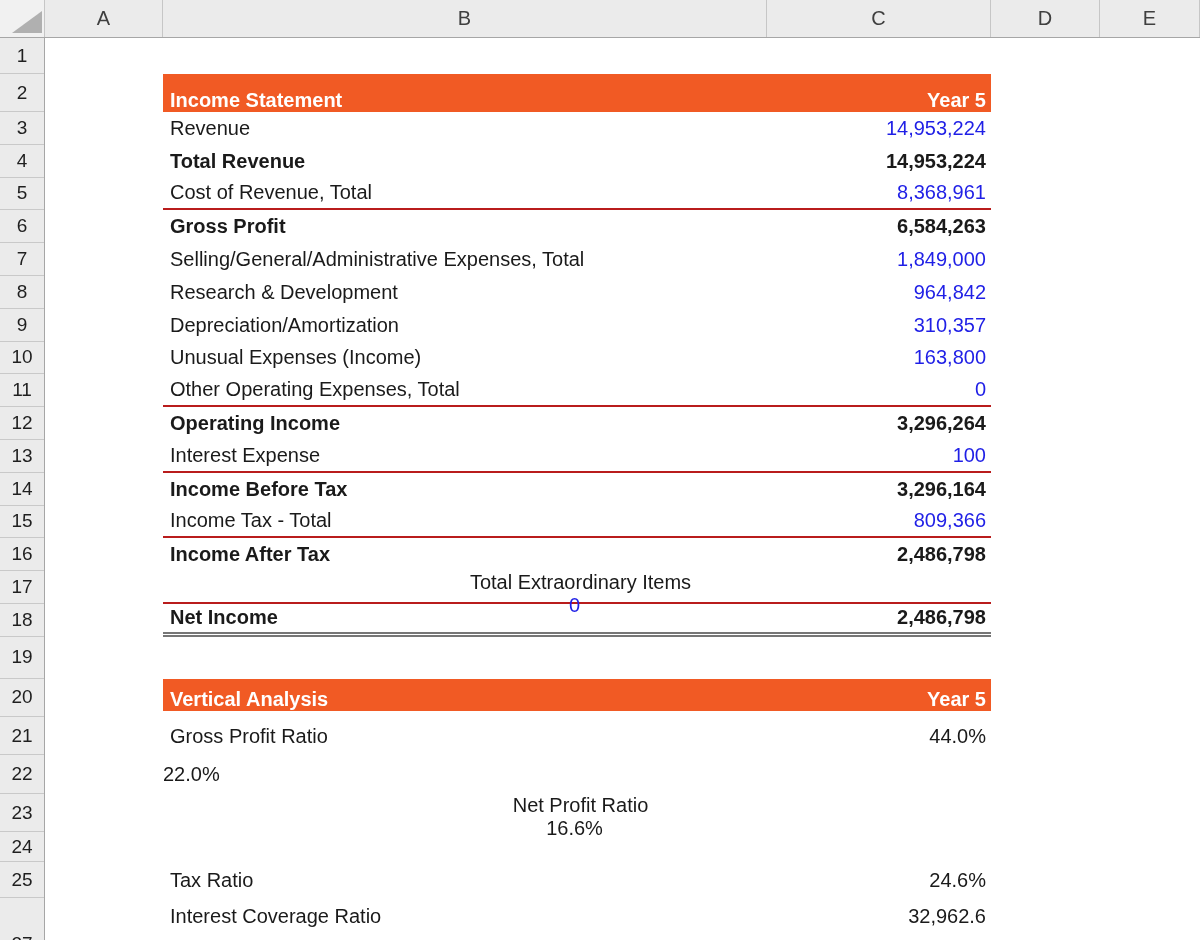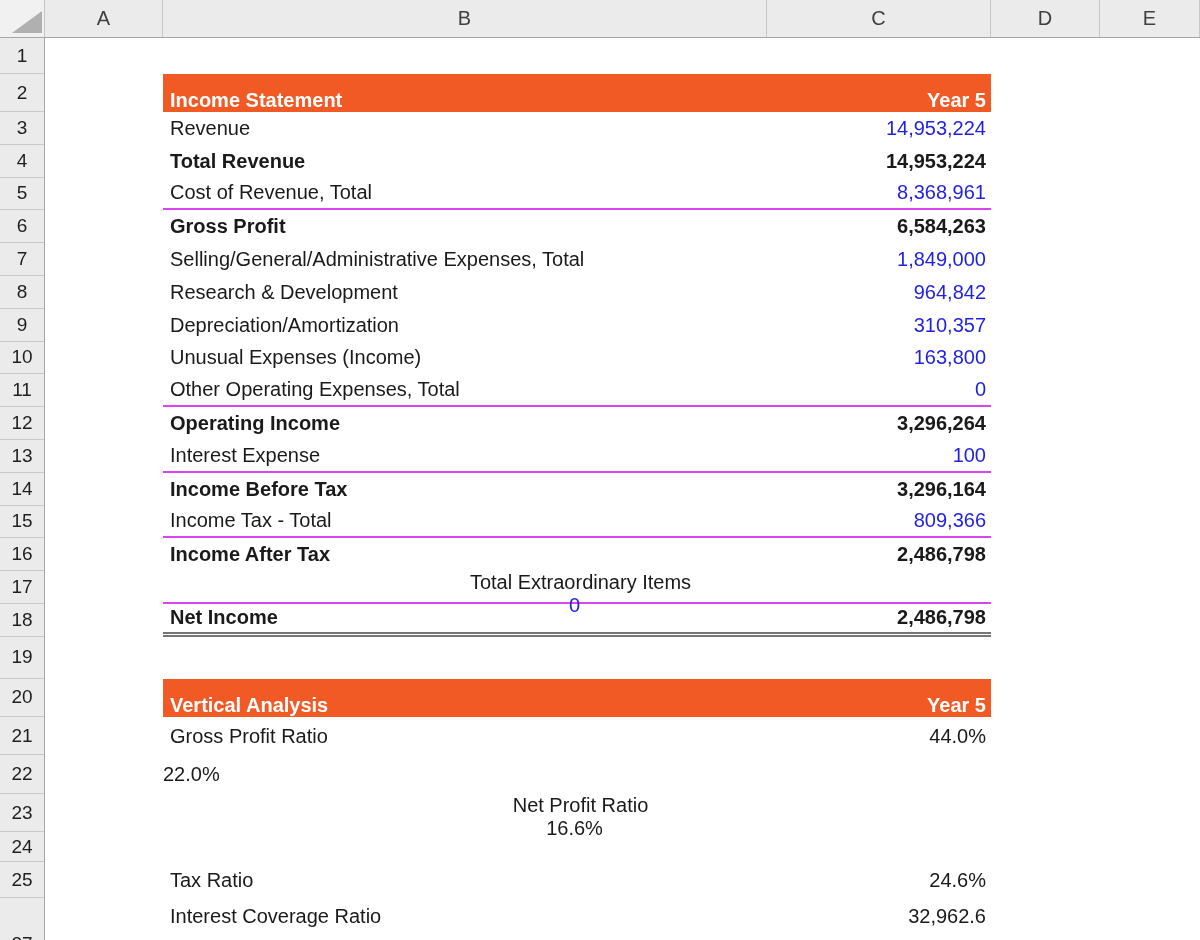--- a/index.html
+++ b/index.html
@@ -71,21 +71,21 @@
     position:absolute; left:163px; width:828px;
     display:flex; align-items:center; justify-content:space-between;
     font-size:20px; color:#1a1a1a;
     box-sizing:border-box;
     background:transparent;
   }
   .data-row .row-label { padding-left:7px; white-space:nowrap; }
   .data-row .row-value { padding-right:5px; white-space:nowrap; text-align:right; }
   .data-row.bold { font-weight:bold; }
   .data-row .row-value.blue { color:var(--blue,#1f1fe6); }
-  .data-row.rule-below { border-bottom:2px solid #d946ef; }
+  .data-row.rule-below { border-bottom:2px solid #b91c1c; }
   .data-row.double-rule-below { border-bottom:5px double #767676; }
 </style>
 </head>
 <body>
 
 <div id="sheet">
 
   <div id="col-header-row">
     <div id="corner-cell">
       <div class="tri"></div>
@@ -127,21 +127,21 @@
       <div class="row-h" style="top: 824.3px; height: 36px;">25</div>
       <div class="row-h" style="top: 904px; height: 36px;">26</div>
       <div class="row-h" style="top: 896.3px; height: 20px;">27</div>
     </div>
 
   <div class="section-bar" id="bar-income" style="top: 74px; height: 38px;">
     <span class="bar-title">Income Statement</span>
     <span class="bar-period">Year 5</span>
   </div>
 
-  <div class="section-bar" id="bar-va" style="top: 678.8px; height: 38px;">
+  <div class="section-bar" id="bar-va" style="top: 678.8px; height: 32px;">
     <span class="bar-title">Vertical Analysis</span>
     <span class="bar-period">Year 5</span>
   </div>
 
 <div class="data-row" style="top: 112px; height: 32.8px;">
       <span class="row-label">Revenue</span>
       <span class="row-value blue">14,953,224</span>
     </div>
     <div class="data-row bold" style="top: 144.8px; height: 32.8px;">
       <span class="row-label">Total Revenue</span>

